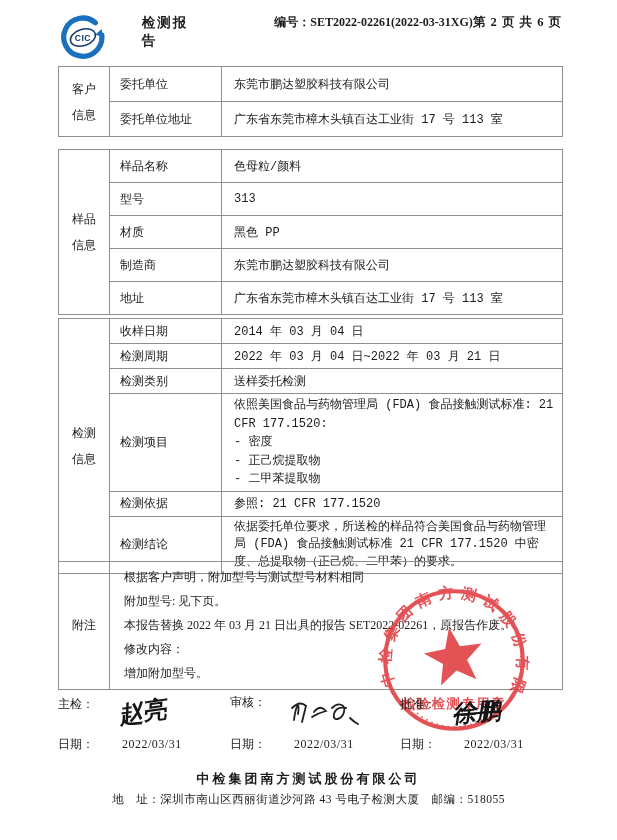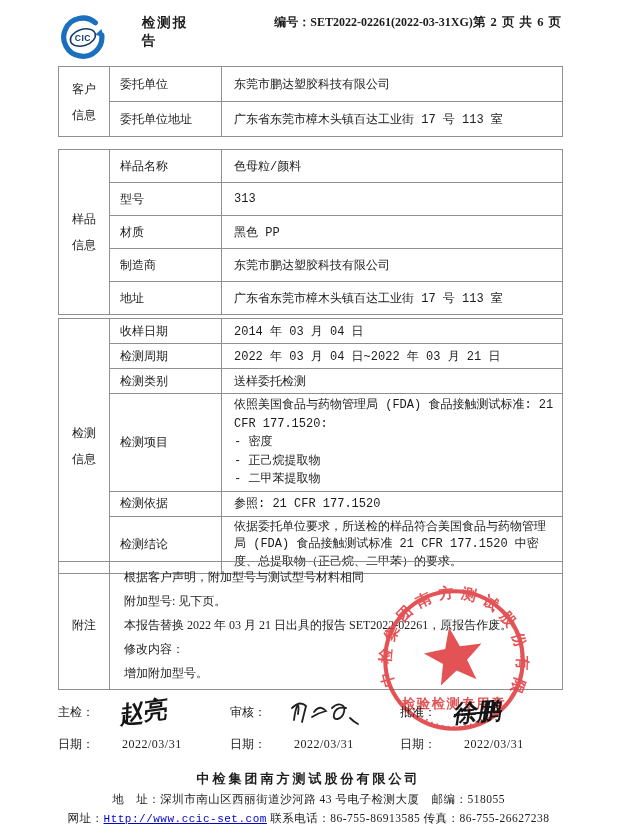--- a/index.html
+++ b/index.html
@@ -20,21 +20,21 @@
   .vlabel{display:inline-block;width:2.1em;line-height:26px;text-align:center;word-break:break-all;}
   .h35{height:35px}.h33{height:33px}.h25{height:25px}
   .cell-lines{padding:5px 8px 5px 12px;line-height:18.5px;vertical-align:top;}
   .cell-para{padding:4px 8px 4px 12px;line-height:17.5px;}
   .notes-cell{padding:7px 10px 7px 14px;vertical-align:top;}
   .notes-cell div{line-height:17px;margin:0 0 7px 0;}
   .notes-cell div:last-child{margin-bottom:0;}
   
   .sig-row{position:absolute;left:58px;top:686px;width:505px;display:grid;
            grid-template-columns:172px 170px 163px;align-items:center;height:52px;z-index:3;}
-  .sig-cell{display:flex;align-items:center;}
+  .sig-cell{display:flex;}
   .sig-label{font-size:12px;white-space:nowrap;}
   .hand{display:inline-block;font-size:24px;font-weight:bold;color:#151515;
         transform:rotate(-8deg) skewX(-10deg);margin-left:26px;}
   .hand.approve{text-decoration:line-through;margin-left:18px;transform:rotate(-5deg) skewX(-14deg);}
   .date-row{position:absolute;left:58px;top:736px;width:505px;display:grid;
             grid-template-columns:172px 170px 163px;font-size:12px;}
   .date-cell span.dv{margin-left:28px;letter-spacing:0.5px;}
   
   .stamp{position:absolute;left:376px;top:584px;width:156px;height:156px;opacity:0.87;z-index:2;}
   
@@ -186,19 +186,15 @@
       <span>日期：</span><span class="dv">2022/03/31</span>
     </div>
     <div class="date-cell">
       <span>日期：</span><span class="dv">2022/03/31</span>
     </div>
   </div>
 
   <div class="footer">
     <div class="f-company">中检集团南方测试股份有限公司</div>
     <div class="f-line">地　址：深圳市南山区西丽街道沙河路 43 号电子检测大厦　邮编：518055</div>
-    <div class="f-line">
-      <span>网址：</span><a class="f-link" href="#">Http://www.ccic-set.com</a>
-      <span>联系电话：86-755-86913585 传真：86-755-26627238</span>
-    </div>
   </div>
 
 </div>
 
 </body></html>

